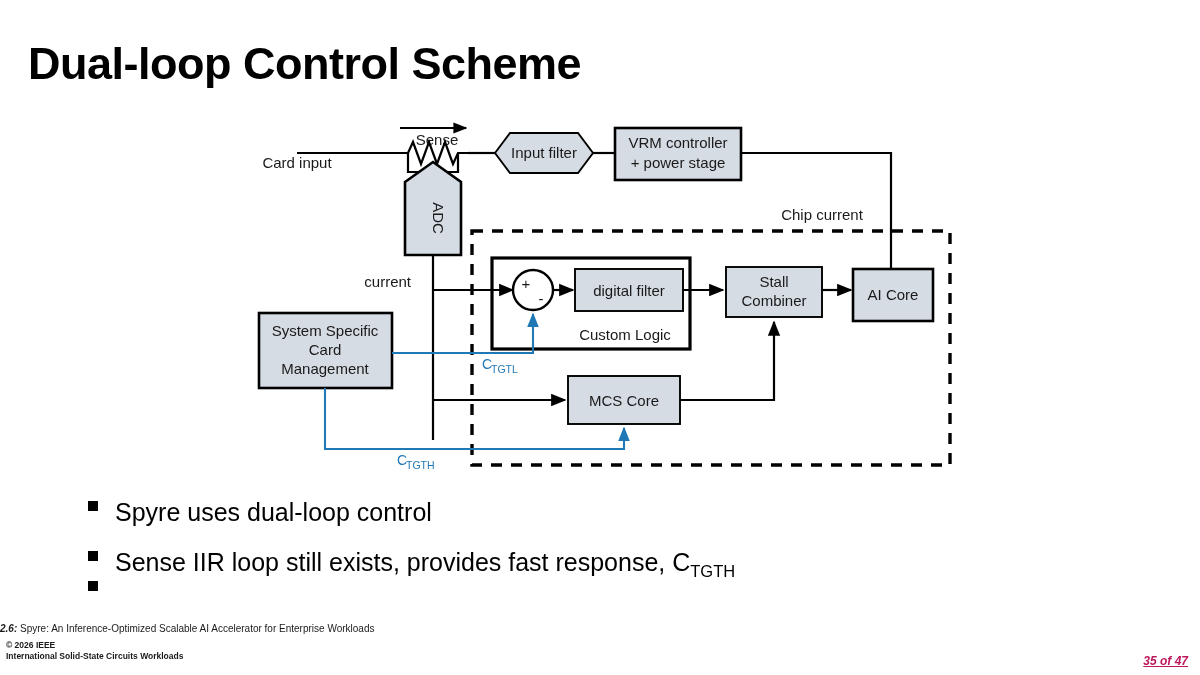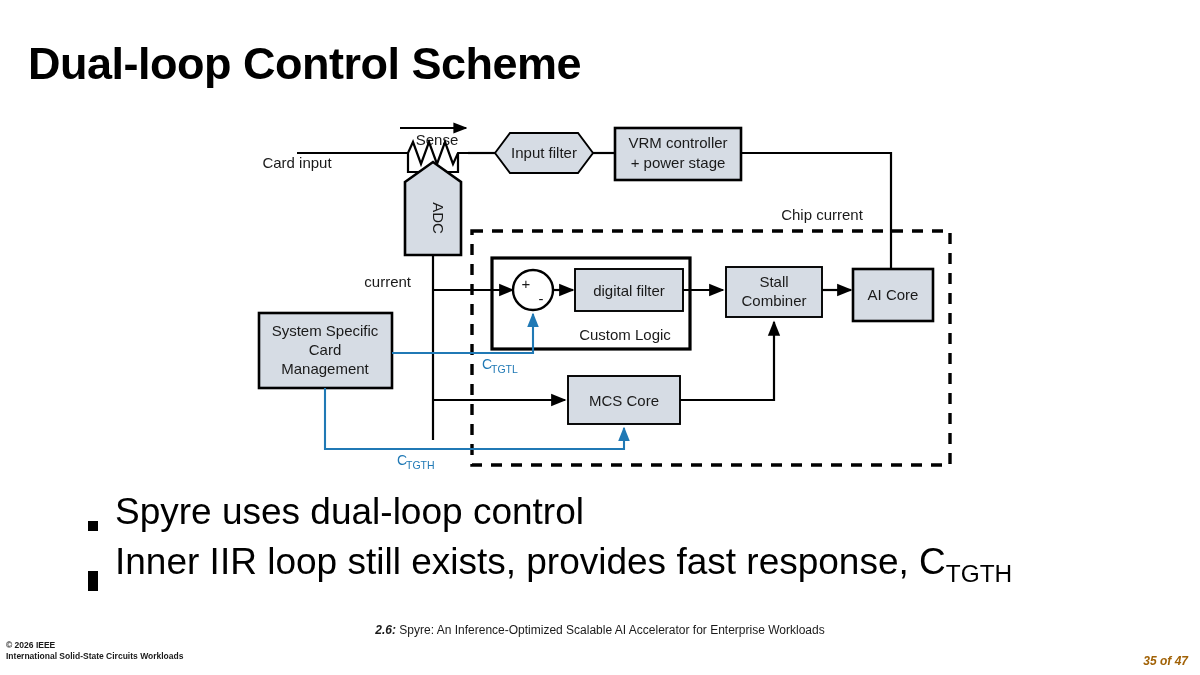--- a/index.html
+++ b/index.html
@@ -39,22 +39,22 @@
     height: 375px;
   }
   .bullets {
     position: absolute;
     left: 88px;
     top: 487px;
     width: 1060px;
   }
   .bullet {
     display: flex;
-    align-items: flex-end;
-    font-size: 37px;
+    align-items: center;
+    font-size: 25px;
     line-height: 50px;
     color: #000;
     white-space: nowrap;
   }
   .bullet .marker {
     display: inline-block;
     width: 10px;
     height: 10px;
     background: #000;
     margin-right: 17px;
@@ -75,33 +75,34 @@
     font-size: 8.5px;
     font-weight: bold;
     line-height: 11px;
     color: #1a1a1a;
   }
   .footer-center {
     position: absolute;
     left: 0;
     top: 623px;
     width: 1200px;
-    text-align: center;
-    font-size: 12px;
+    text-align: left;
+    font-size: 10px;
     color: #1a1a1a;
   }
   .footer-center b { font-style: italic; }
   .footer-right {
     position: absolute;
     right: 12px;
     top: 654px;
     font-size: 12px;
     font-weight: bold;
     font-style: italic;
-    color: #a16207;
+    color: #be185d;
+    text-decoration: underline;
   }
   svg text { font-family: "Liberation Sans", sans-serif; }
   .blk-fill { fill: #d6dce4; stroke: #000; stroke-width: 2.6; }
   .blk-fill-thin { fill: #d6dce4; stroke: #000; stroke-width: 1.9; }
   .lbl { font-size: 15px; fill: #1a1a1a; }
   .wire { stroke: #000; stroke-width: 2.2; fill: none; }
   .wire-thin { stroke: #000; stroke-width: 2; fill: none; }
   .bluewire { stroke: #2079b5; stroke-width: 2.1; fill: none; }
   .bluetxt { fill: #2079b5; font-size: 14px; }
   .bluetxt-sub { fill: #2079b5; font-size: 10.5px; }
@@ -204,21 +205,21 @@
     <text class="bluetxt-sub" x="406" y="359">TGTH</text>
   </svg>
 
   <div class="bullets">
     <div class="bullet">
       <span class="marker"></span>
       <span class="btext"><span>Spyre uses dual-loop control</span><span class="sub"></span></span>
     </div>
     <div class="bullet">
       <span class="marker"></span>
-      <span class="btext"><span>Inner IIR loop still exists, provides fast response, C</span><span class="sub">TGTH</span></span>
+      <span class="btext"><span>Sense IIR loop still exists, provides fast response, C</span><span class="sub">TGTH</span></span>
     </div>
     <div class="bullet">
       <span class="marker"></span>
     </div>
   </div>
 
   <div class="footer-left">
     <div>© 2026 IEEE</div>
     <div>International Solid-State Circuits Workloads</div>
   </div>

